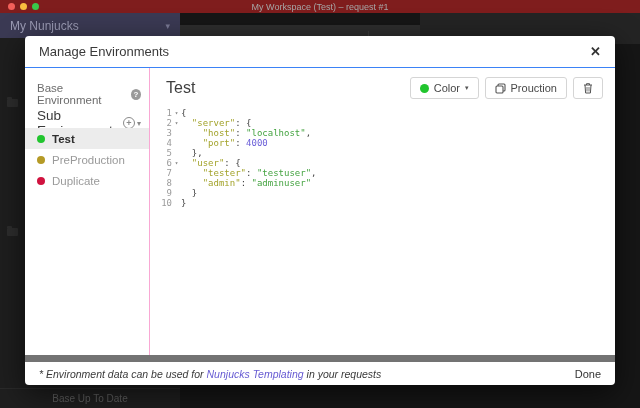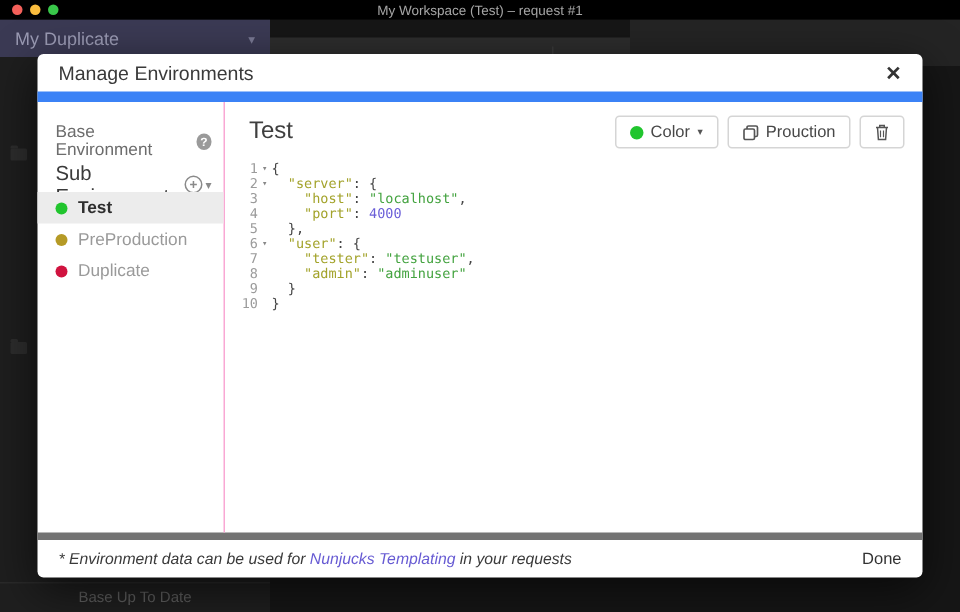--- a/index.html
+++ b/index.html
@@ -2,21 +2,21 @@
 <html><head>
 <meta charset="utf-8">
 <style>
   * { margin:0; padding:0; box-sizing:border-box; }
   html,body { width:640px; height:408px; overflow:hidden; background:#151515;
               font-family:"Liberation Sans", sans-serif; }
   .stage { position:relative; width:640px; height:408px; }
 
   
   .titlebar { position:absolute; left:0; top:0; width:640px; height:13px;
-              background:#000000; display:flex; align-items:center; }
+              background:#7f1d1d; display:flex; align-items:center; }
   .lights { position:absolute; left:8px; top:3px; display:flex; gap:5px; }
   .light { width:7px; height:7px; border-radius:50%; display:inline-block; }
   .win-title { width:100%; text-align:center; font-size:9px; color:#a6a6a6; }
 
   
   .app-sidebar-bg { position:absolute; left:0; top:13px; width:180px; height:395px; background:#1e1e1e; }
   .app-main-bg   { position:absolute; left:180px; top:13px; width:460px; height:395px; background:#161616; }
   .workspace-header { position:absolute; left:0; top:13px; width:180px; height:25px;
               background:#3b3a54; color:#9b9bb4; font-size:12px; display:flex;
               align-items:center; padding:0 10px; justify-content:space-between; cursor:pointer; }
@@ -34,21 +34,21 @@
   .ghost-folder:before { content:""; position:absolute; top:-2px; left:0; width:5px; height:2px;
                   background:#4a4a4a; border-radius:1px 1px 0 0; }
   .sync-footer { position:absolute; left:0; top:388px; width:180px; height:20px; background:#1f1f1f;
                  border-top:1px solid #2a2a2a; color:#5e5e5e; font-size:10px;
                  display:flex; align-items:center; justify-content:center; cursor:pointer; }
 
   
   .modal { position:absolute; left:25px; top:36px; width:590px; height:349px;
            background:#ffffff; border-radius:4px; box-shadow:0 8px 30px rgba(0,0,0,.6);
            display:flex; flex-direction:column; }
-  .modal-header { height:32px; border-bottom:7px solid #3b82f6; display:flex;
+  .modal-header { height:32px; border-bottom:1px solid #3b82f6; display:flex;
                   align-items:center; padding:0 14px; flex:0 0 auto; }
   .modal-title { font-size:13px; color:#3a3a3a; }
   .modal-close { margin-left:auto; font-size:13px; font-weight:bold; color:#333; cursor:pointer; }
 
   .modal-body { flex:1; display:flex; min-height:0; }
 
   
   .env-sidebar { width:125px; border-right:1px solid #f9a8d4; position:relative; flex:0 0 auto; }
   .base-row { position:absolute; top:14px; left:12px; right:8px; display:flex; align-items:center;
               font-size:11.5px; color:#6c6c6c; cursor:pointer; }
@@ -87,39 +87,39 @@
   .code-line { display:flex; height:10px; }
   .ln { width:22px; text-align:right; color:#9b9b9b; flex:0 0 auto; }
   .fold { width:9px; text-align:center; color:#888; font-size:6px; flex:0 0 auto; line-height:10px; }
   .code { white-space:pre; color:#444; }
   .tok-k { color:#a3a32b; }
   .tok-s { color:#44a340; }
   .tok-n { color:#6b5fd8; }
   .tok-p { color:#444; }
 
   
-  .modal-footer { height:30px; border-top:5px solid #737373; display:flex; align-items:center;
+  .modal-footer { height:30px; border-top:7px solid #737373; display:flex; align-items:center;
                   padding:0 14px; flex:0 0 auto; }
   .footer-note { font-size:10.5px; font-style:italic; color:#3a3a3a; }
   .footer-link { color:#675bd3; cursor:pointer; }
   .done-btn { margin-left:auto; font-size:11px; color:#333; cursor:pointer;
               background:none; border:none; font-family:"Liberation Sans", sans-serif; }
 </style>
 </head>
 <body>
 
 <div class="stage">
 
   <div class="app-sidebar-bg"></div>
   <div class="app-main-bg"></div>
   <div class="ghost-folder" style="left:7px; top:99px;"></div>
   <div class="ghost-folder" style="left:7px; top:228px;"></div>
 
   <div class="workspace-header">
-    <span>My Duplicate</span>
+    <span>My Nunjucks</span>
     <span class="mcaret" style="color:#7a7a95;font-size:9px;">▾</span>
   </div>
 
   <div class="url-bar">
     <span class="method">GET</span>
     <span class="mcaret">▾</span>
     <span class="url">https://api.mycool.ct.com/v1/users</span>
     <span class="send-btn">Send</span>
   </div>
   <div class="right-pane-bg"></div>

